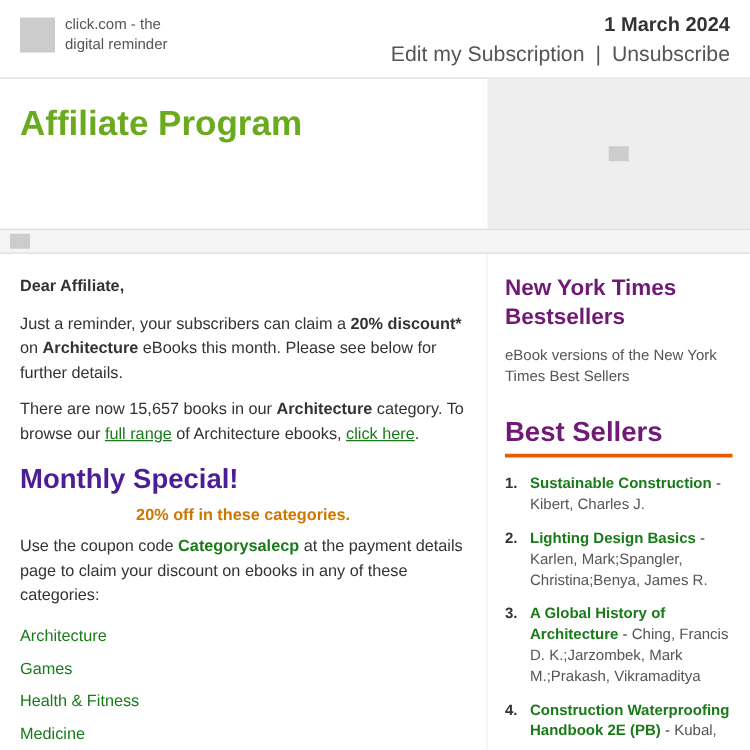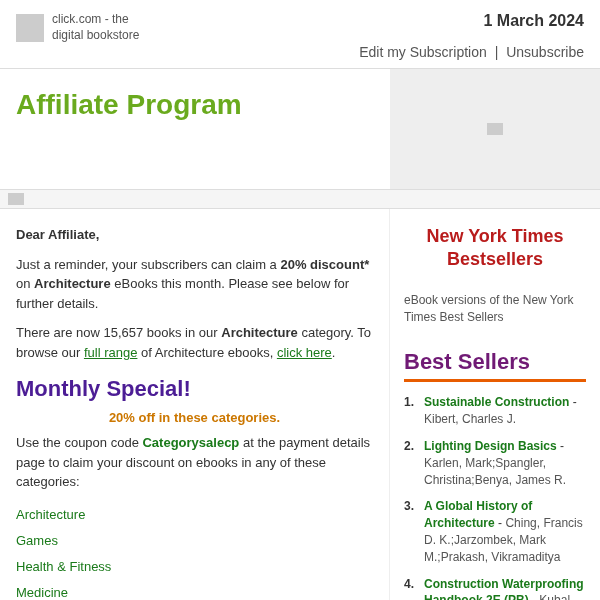--- a/index.html
+++ b/index.html
@@ -38,23 +38,23 @@
     }
     .header-right {
       text-align: right;
     }
     .header-date {
       font-size: 16px;
       font-weight: bold;
       color: #333;
     }
     .header-links {
-      font-size: 14px;
-      color: #555;
-      margin-top: 14px;
+      font-size: 17px;
+      color: #555;
+      margin-top: 4px;
     }
     .header-links a {
       color: #555;
       text-decoration: none;
     }
     .pipe { margin: 0 4px; }
 
     
     .banner-area {
       display: flex;
@@ -155,24 +155,23 @@
       color: #1a7a1a;
       text-decoration: none;
       display: block;
       font-size: 13px;
     }
 
     
     .nyt-title {
       font-size: 18px;
       font-weight: bold;
-      color: #b91c1c;
-      margin-bottom: 20px;
+      color: #701a75;
+      margin-bottom: 10px;
       line-height: 1.3;
-      text-align: center;
     }
     .nyt-subtitle {
       font-size: 12px;
       color: #555;
       margin-bottom: 24px;
       line-height: 1.4;
     }
     .bestsellers-title {
       font-size: 22px;
       font-weight: bold;
@@ -214,21 +213,21 @@
     }
   </style>
 </head>
 <body>
 
 <div class="header">
   <div class="logo-area">
     <div class="logo-icon"></div>
     <div class="logo-text">
       <span>click.com - the</span><br>
-      <span>digital bookstore</span>
+      <span>digital reminder</span>
     </div>
   </div>
   <div class="header-right">
     <div class="header-date">1 March 2024</div>
     <div class="header-links">
       <a>Edit my Subscription</a>
       <span class="pipe">|</span>
       <a>Unsubscribe</a>
     </div>
   </div>

